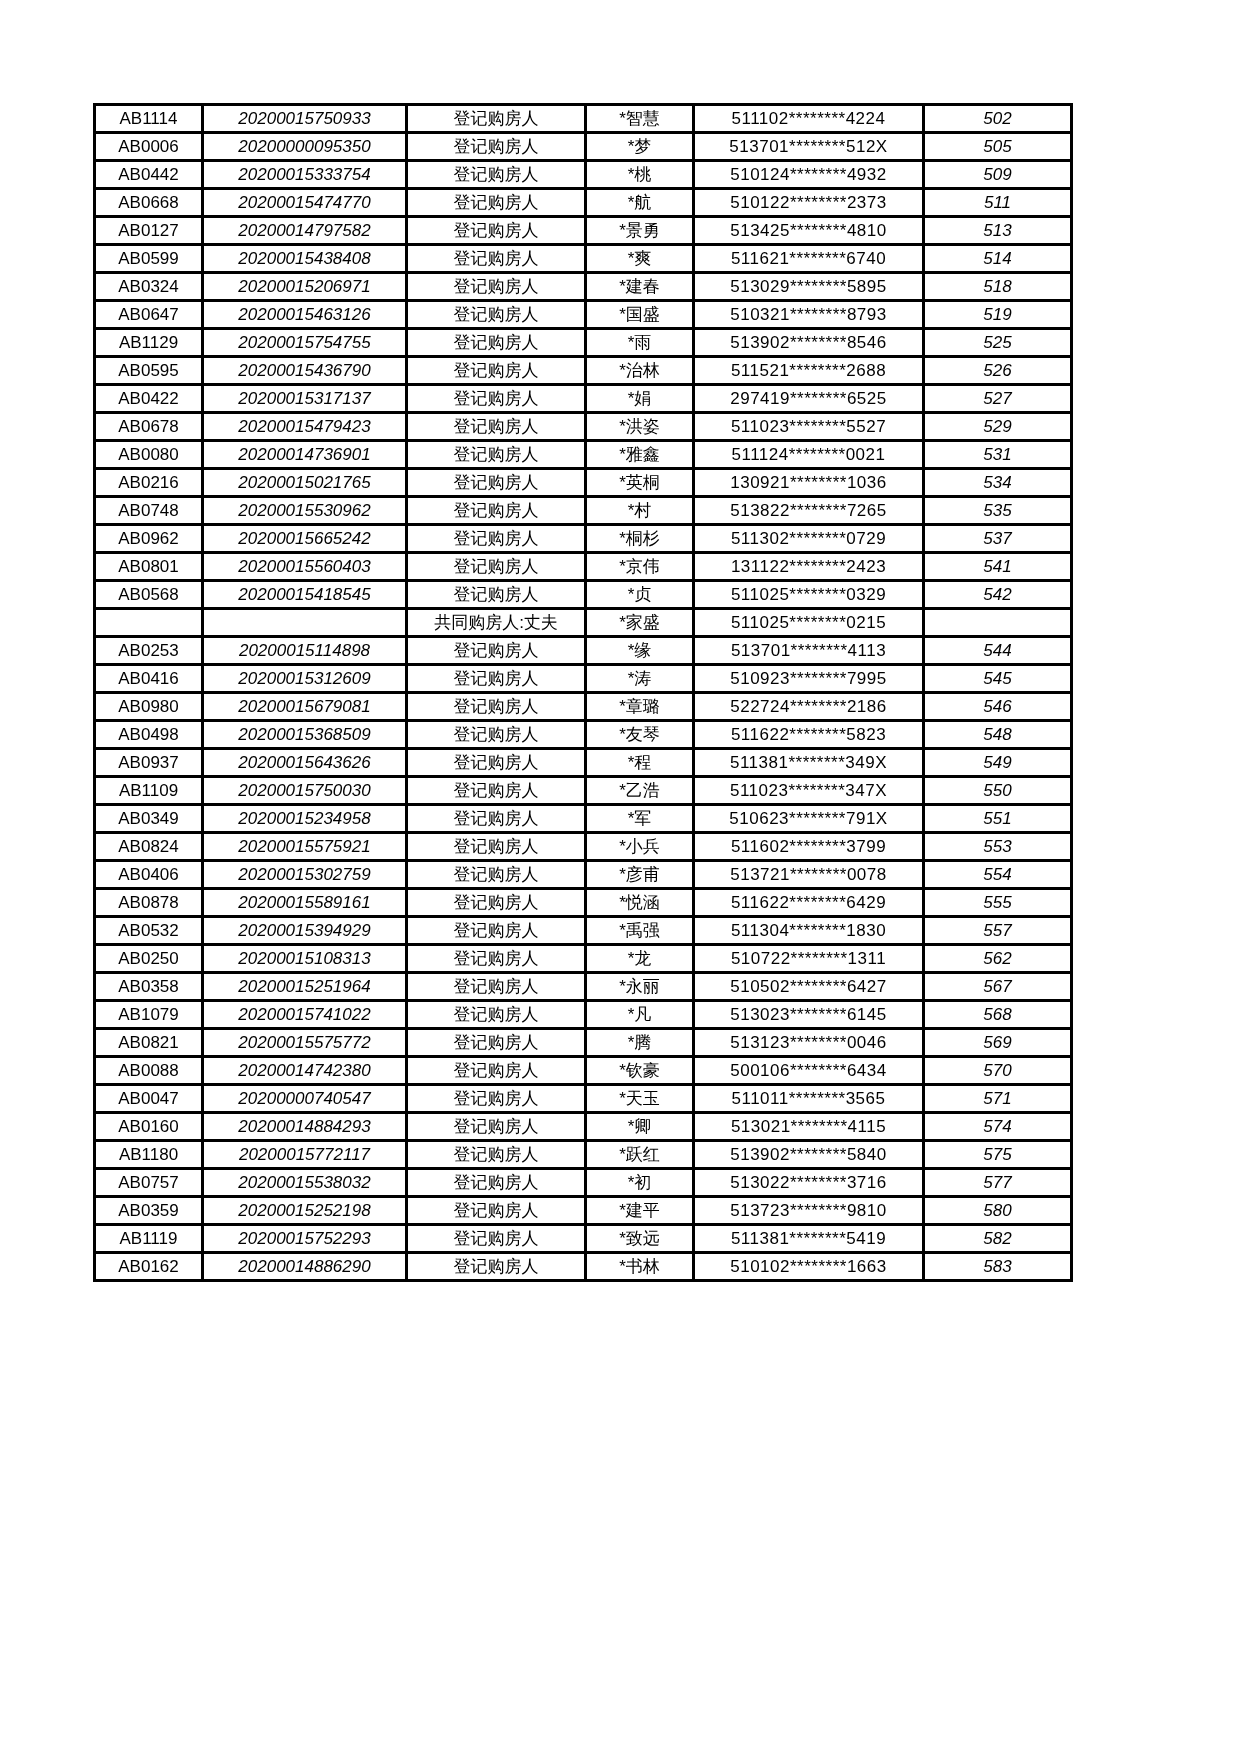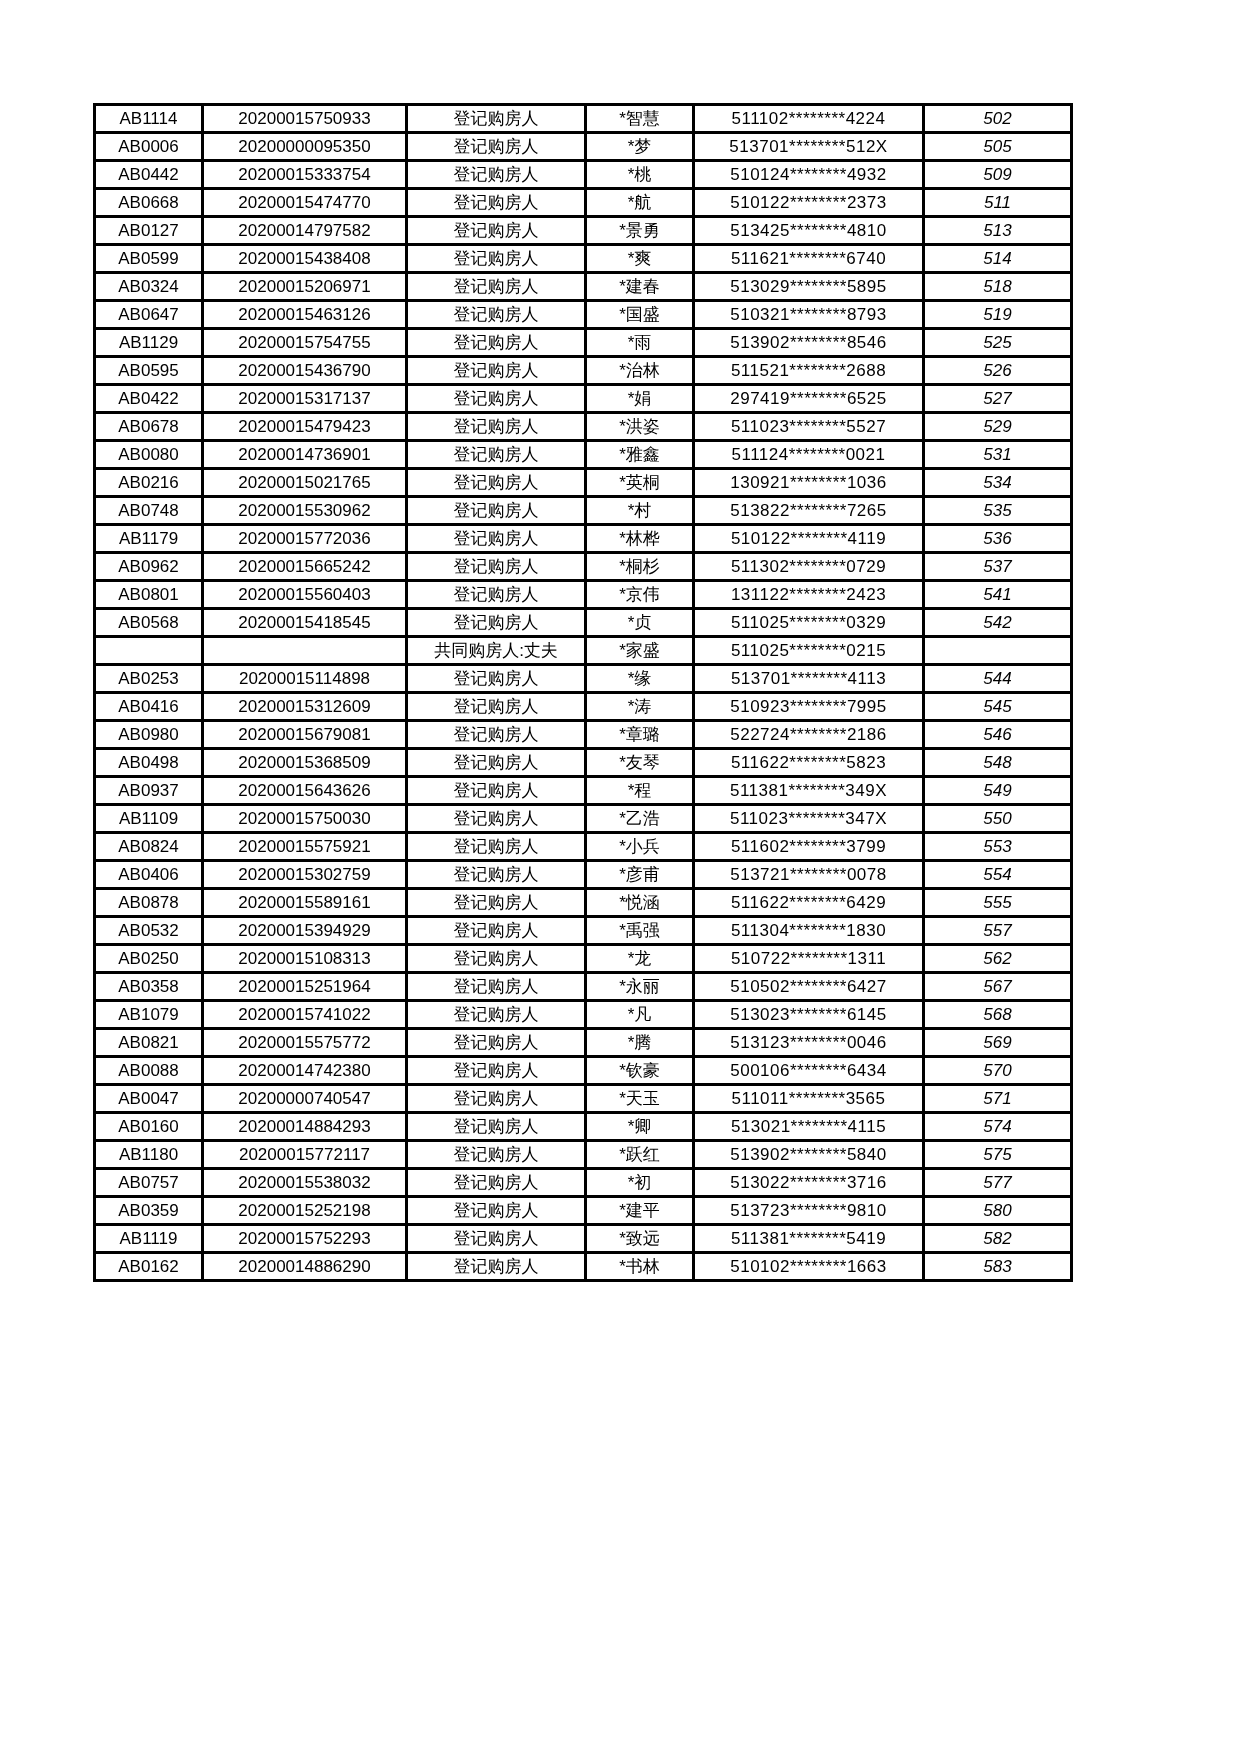--- a/index.html
+++ b/index.html
@@ -27,21 +27,21 @@
     height: 25px;
     padding: 0;
     font-size: 17px;
     line-height: 25px;
     text-align: center;
     white-space: nowrap;
     overflow: hidden;
     font-family: "Liberation Sans", sans-serif;
   }
   td.c0 { width: 105px; }
-  td.c1 { width: 201px; }
+  td.c1 { width: 201px; font-style: italic; }
   td.c2 { width: 176px; }
   td.c3 { width: 105px; }
   td.c4 { width: 227px; text-align: left; padding-left: 12px; letter-spacing: 0.5px; }
   td.c5 { width: 145px; font-style: italic; }
 </style>
 </head>
 <body>
 
 <div class="page">
   <table class="grid">
@@ -160,28 +160,20 @@
         </tr>
         <tr>
           <td class="c0">AB0748</td>
           <td class="c1">20200015530962</td>
           <td class="c2">登记购房人</td>
           <td class="c3">*村</td>
           <td class="c4">513822********7265</td>
           <td class="c5">535</td>
         </tr>
         <tr>
-          <td class="c0">AB1179</td>
-          <td class="c1">20200015772036</td>
-          <td class="c2">登记购房人</td>
-          <td class="c3">*林桦</td>
-          <td class="c4">510122********4119</td>
-          <td class="c5">536</td>
-        </tr>
-        <tr>
           <td class="c0">AB0962</td>
           <td class="c1">20200015665242</td>
           <td class="c2">登记购房人</td>
           <td class="c3">*桐杉</td>
           <td class="c4">511302********0729</td>
           <td class="c5">537</td>
         </tr>
         <tr>
           <td class="c0">AB0801</td>
           <td class="c1">20200015560403</td>
@@ -248,20 +240,28 @@
         </tr>
         <tr>
           <td class="c0">AB1109</td>
           <td class="c1">20200015750030</td>
           <td class="c2">登记购房人</td>
           <td class="c3">*乙浩</td>
           <td class="c4">511023********347X</td>
           <td class="c5">550</td>
         </tr>
         <tr>
+          <td class="c0">AB0349</td>
+          <td class="c1">20200015234958</td>
+          <td class="c2">登记购房人</td>
+          <td class="c3">*军</td>
+          <td class="c4">510623********791X</td>
+          <td class="c5">551</td>
+        </tr>
+        <tr>
           <td class="c0">AB0824</td>
           <td class="c1">20200015575921</td>
           <td class="c2">登记购房人</td>
           <td class="c3">*小兵</td>
           <td class="c4">511602********3799</td>
           <td class="c5">553</td>
         </tr>
         <tr>
           <td class="c0">AB0406</td>
           <td class="c1">20200015302759</td>

